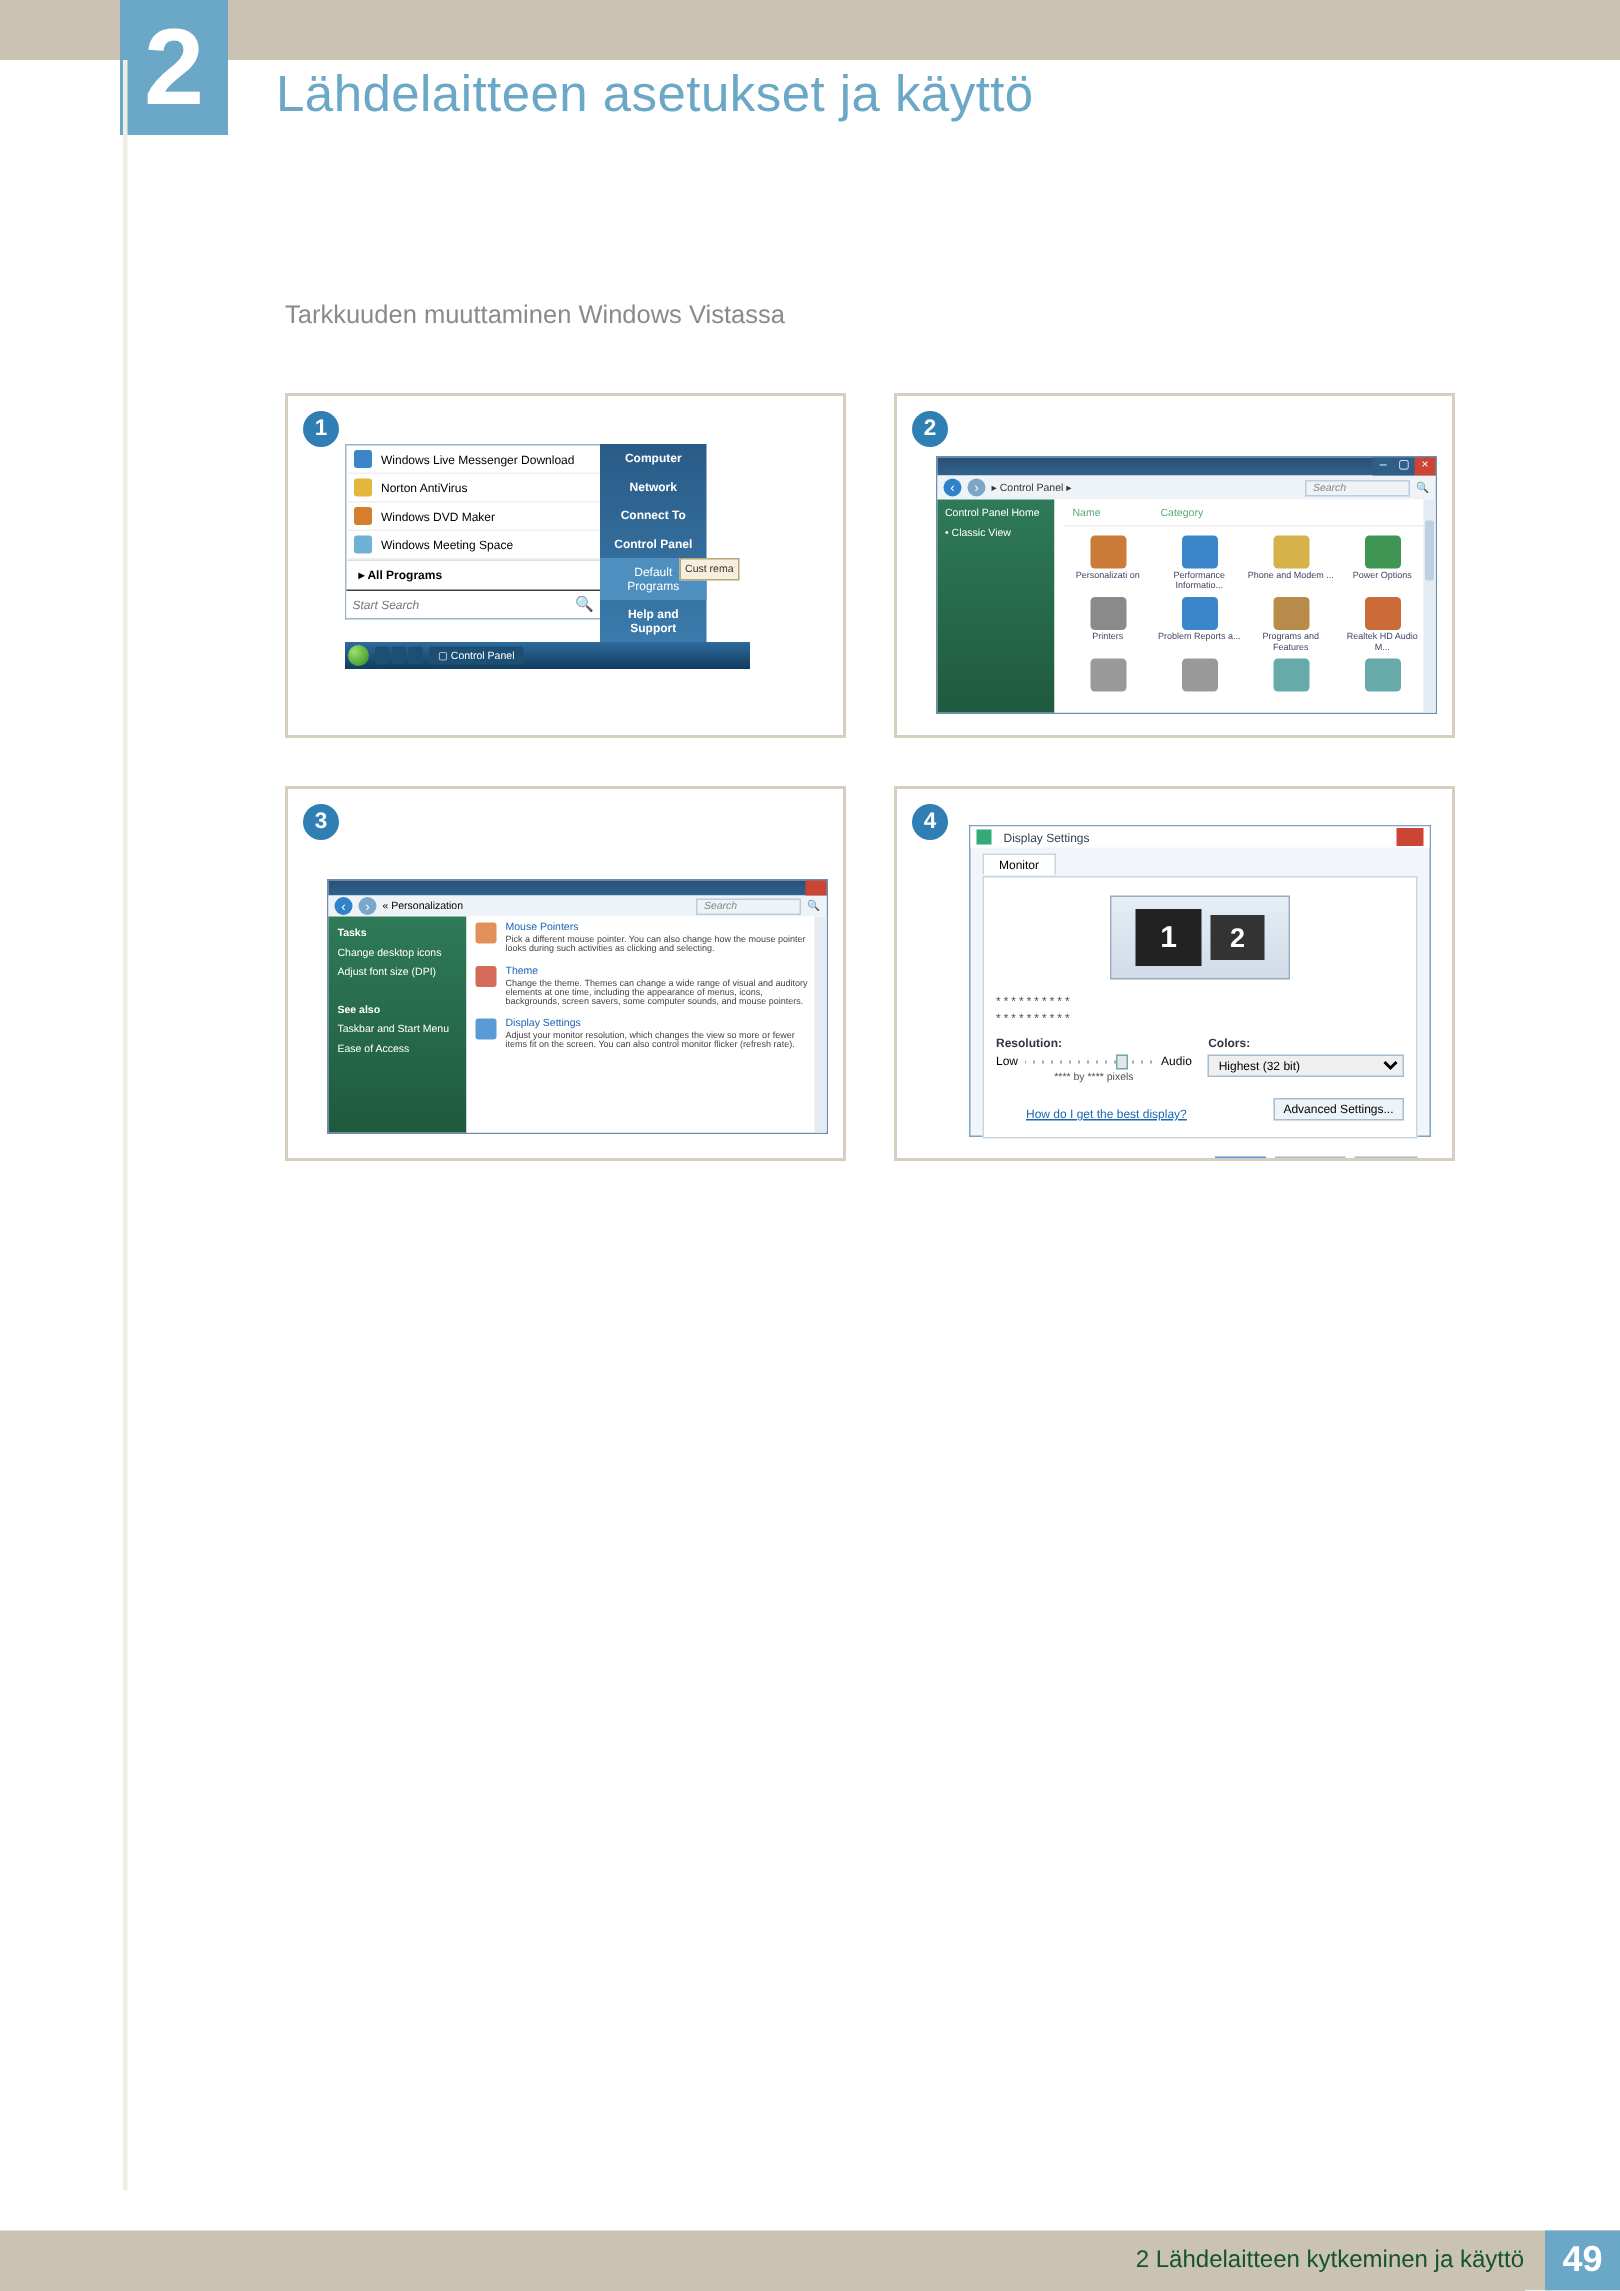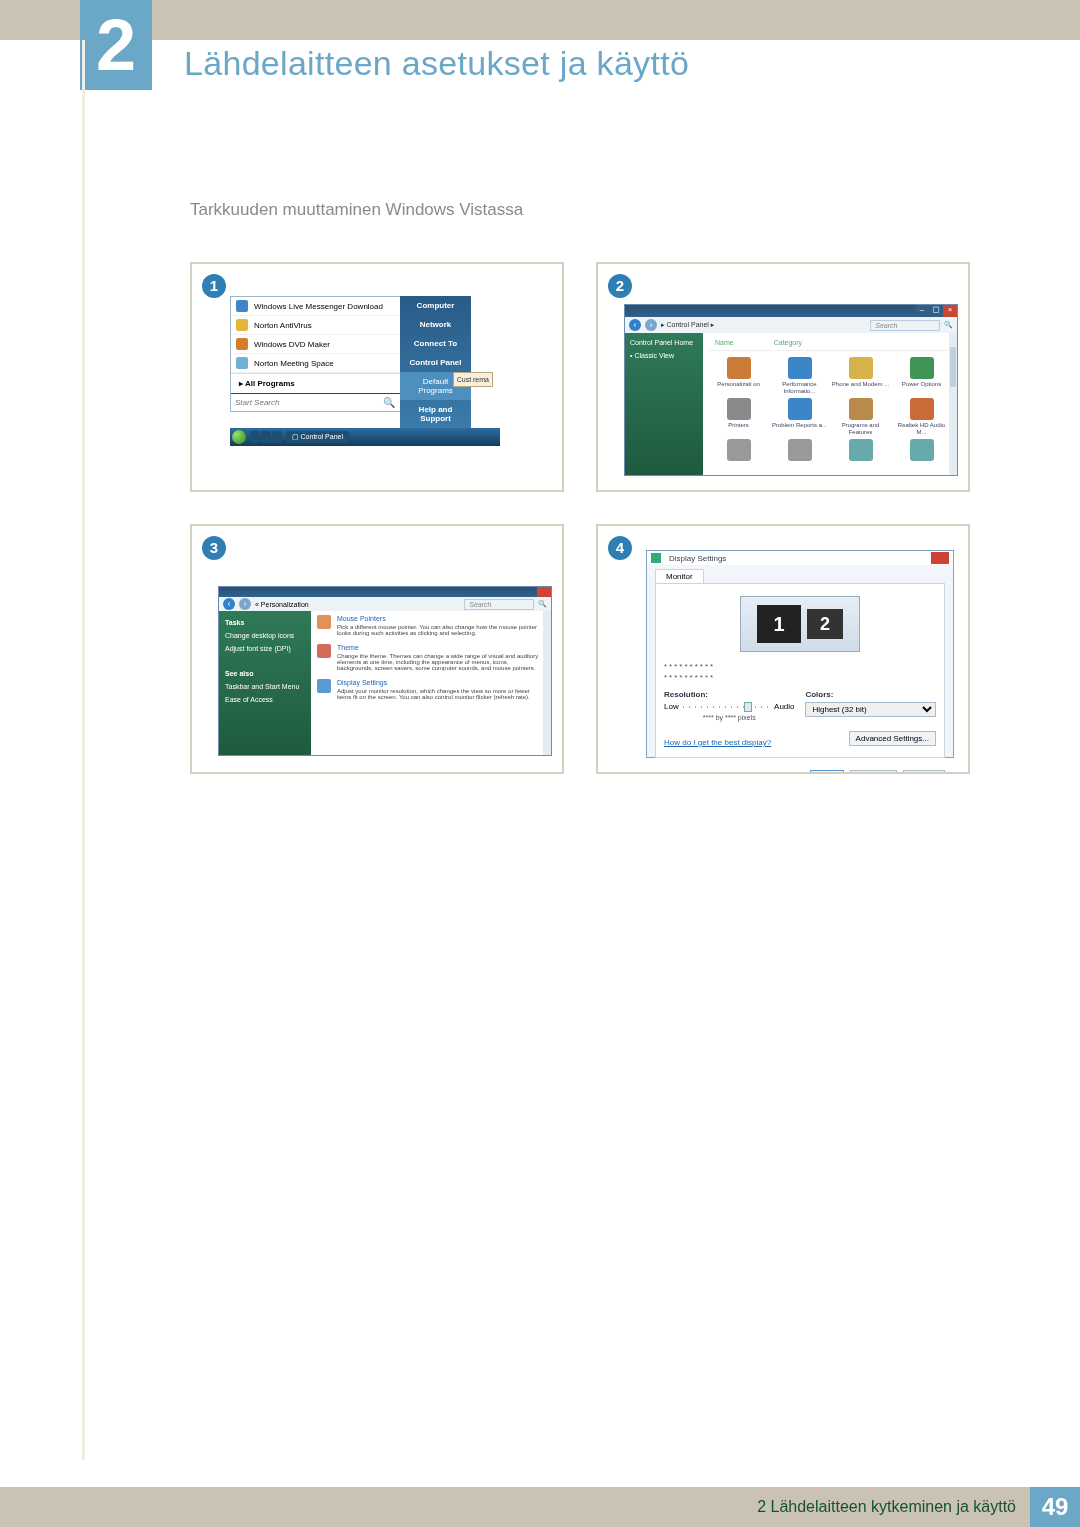--- a/index.html
+++ b/index.html
@@ -258,21 +258,21 @@
           <div class="s1-item">
               <span class="ico" style="background:#e3b73b"></span>
               <span>Norton AntiVirus</span>
             </div>
           <div class="s1-item">
               <span class="ico" style="background:#d57f2e"></span>
               <span>Windows DVD Maker</span>
             </div>
           <div class="s1-item">
               <span class="ico" style="background:#6fb2d6"></span>
-              <span>Norton Meeting Space</span>
+              <span>Windows Meeting Space</span>
             </div>
           <div class="s1-allprog"><span>▸ </span><span>All Programs</span></div>
           <div class="s1-search">
             <input placeholder="Start Search" style="">
             <span class="s1-mag">🔍</span>
           </div>
         </div>
         <div class="s1-right">
           <div class="s1-ritem bold">Computer</div>
           <div class="s1-ritem bold">Network</div>
@@ -458,21 +458,21 @@
                   </div>
                 <span>Audio</span>
               </div>
               <div class="s4-px">**** by **** pixels</div>
             </div>
             <div class="s4-col">
               <div class="s4-lab">Colors:</div>
               <select class="s4-sel"><option>Highest (32 bit)</option></select>
             </div>
           </div>
-          <div style="margin-top:10px; overflow:hidden;">
+          <div style="margin-top:10px; overflow:hidden;margin-left:20px;">
             <span class="s4-link">How do I get the best display?</span>
             <span class="s4-adv">Advanced Settings...</span>
           </div>
         </div>
         <div class="s4-btns">
           <button>OK</button>
           <button>Cancel</button>
           <button class="dis">Apply</button>
         </div>
       </div>

